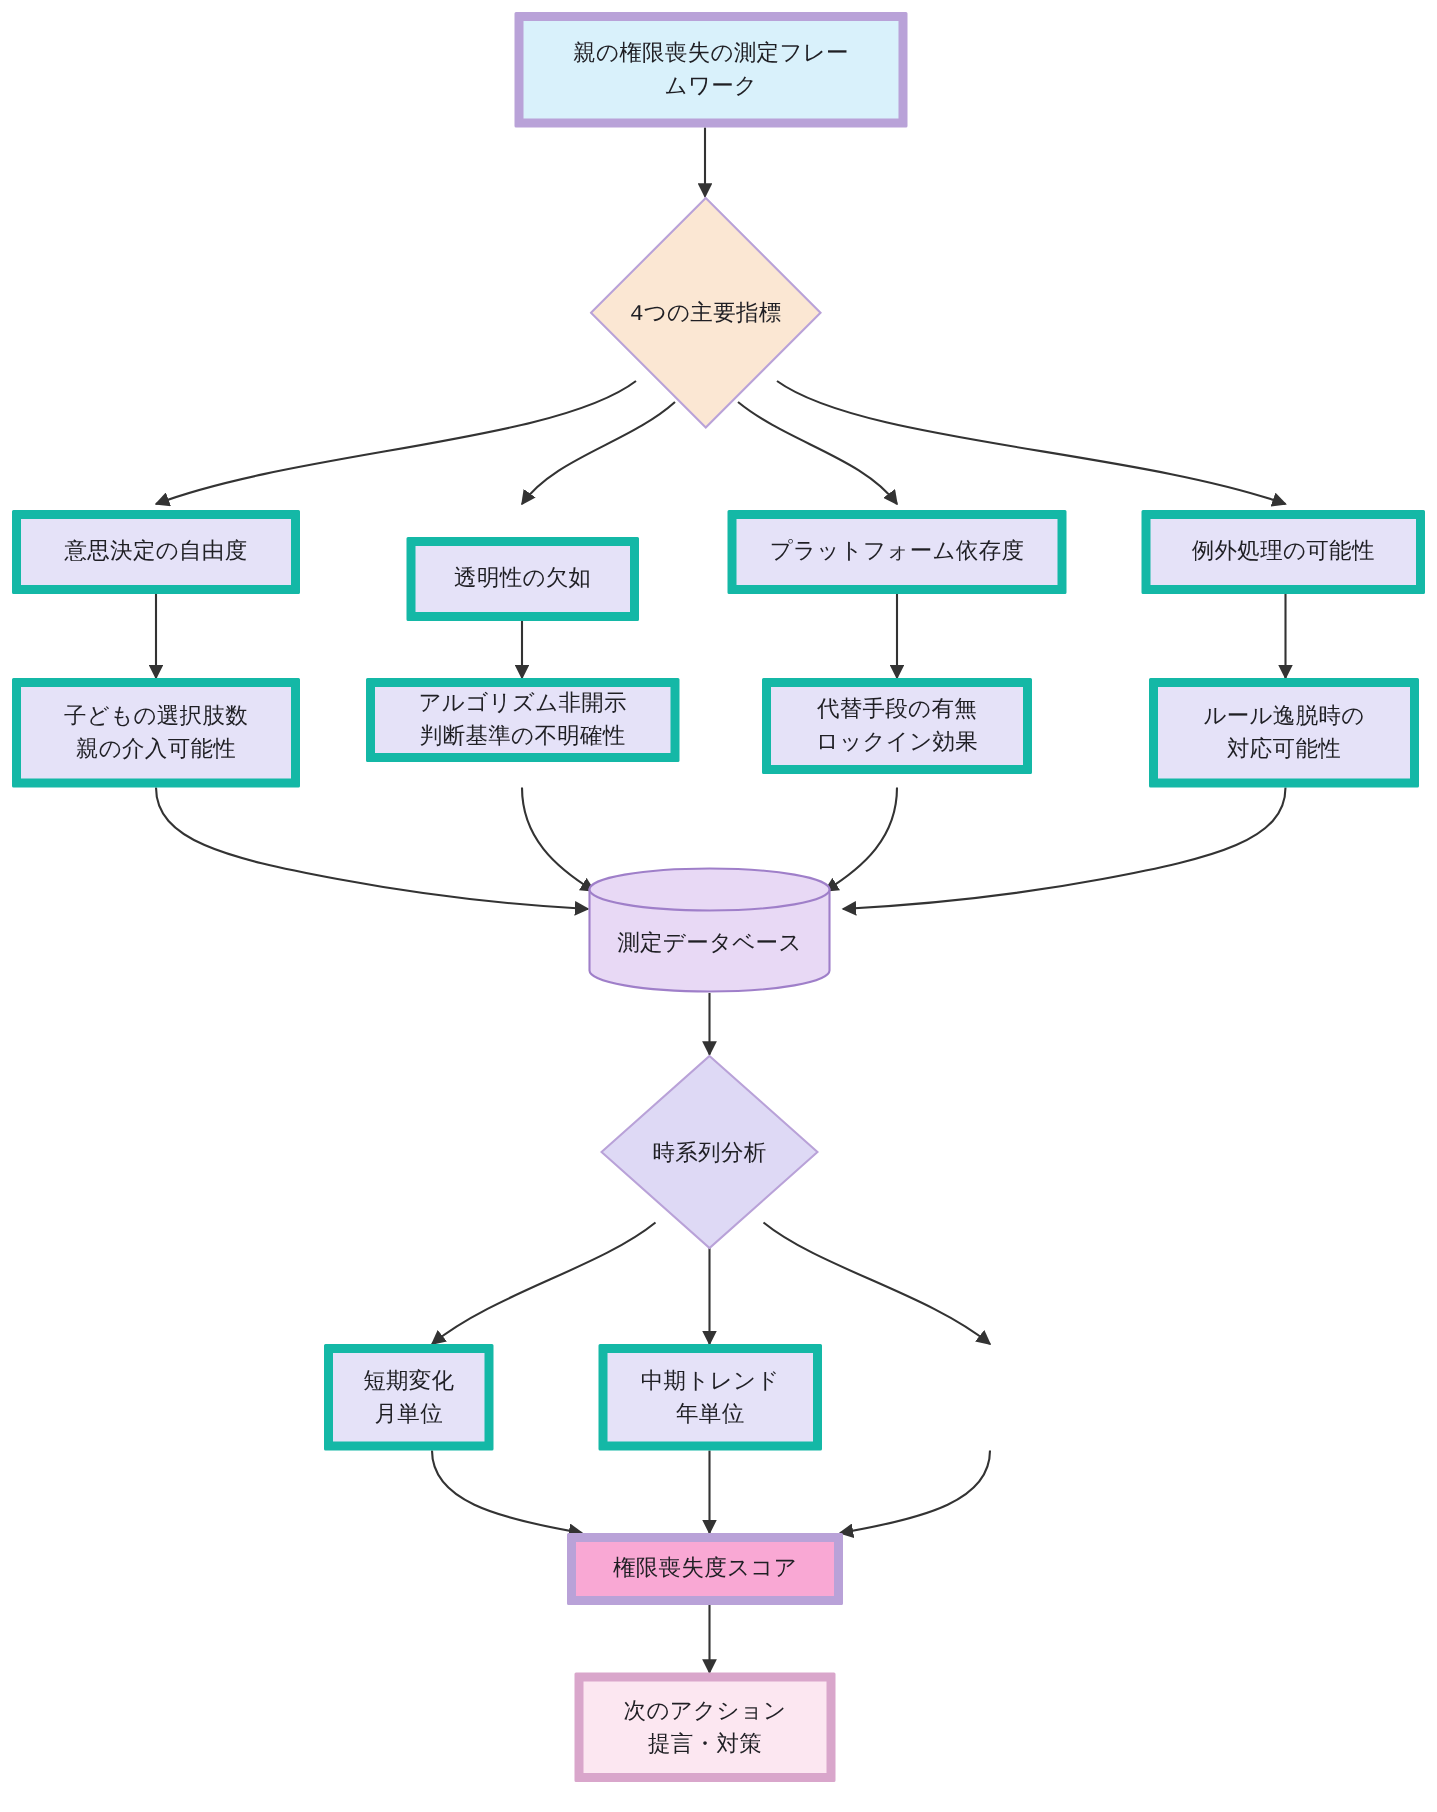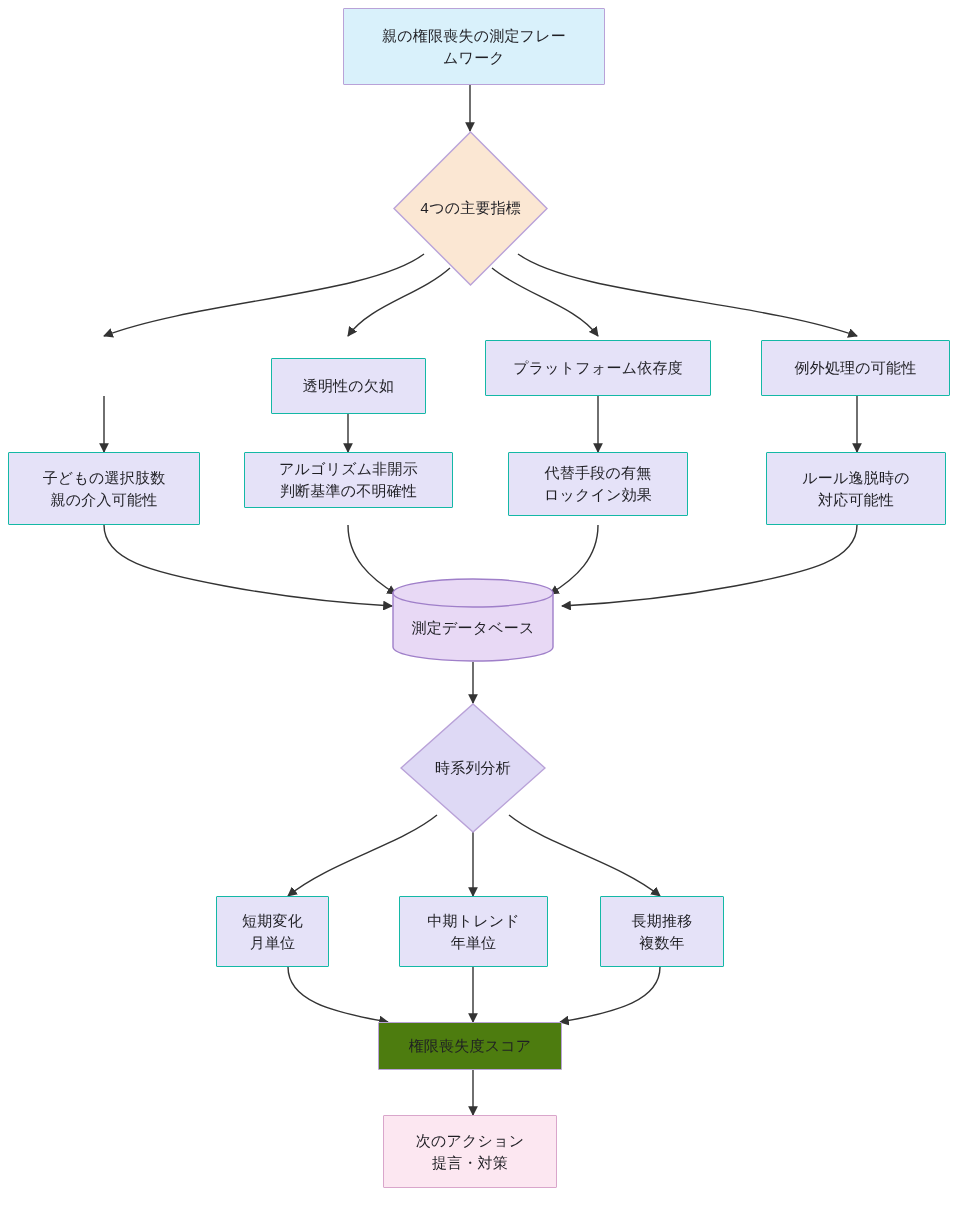--- a/index.html
+++ b/index.html
@@ -28,31 +28,31 @@
     justify-content: center;
     text-align: center;
     color: #1f1f24;
     font-size: 15px;
     line-height: 1.45;
     letter-spacing: 0.2px;
     white-space: pre-line;
     z-index: 2;
   }
   .rect {
-    border: 1px solid #14b8a6;
+    border: 6px solid #14b8a6;
     border-radius: 1px;
     background: #e5e2f8;
     padding: 6px 10px;
   }
   .rect.start {
     background: #d9f1fb;
     border-color: #b9a2d8;
   }
   .rect.score {
-    background: #4d7c0f;
+    background: #f9a8d4;
     border-color: #b9a2d8;
   }
   .rect.action {
     background: #fce7f1;
     border-color: #d9a6cb;
   }
   .diamond-wrap {
     position: absolute;
     z-index: 2;
   }
@@ -144,20 +144,23 @@
 ムワーク</span>
   </div>
 
   <div class="diamond-wrap" style="left:393px; top:131px; width:155px; height:155px;font-family:Liberation Mono, monospace;">
     <svg class="diamond-shape" viewBox="0 0 155 155" xmlns="http://www.w3.org/2000/svg">
       <polygon points="77.5,1 154,77.5 77.5,154 1,77.5" fill="#fbe7d3" stroke="#b9a2d8" stroke-width="1.4"></polygon>
     </svg>
     <div class="diamond-label">4つの主要指標</div>
   </div>
 
+  <div class="node rect" style="left:8px; top:340px; width:192px; height:56px;">
+    <span>意思決定の自由度</span>
+  </div>
   <div class="node rect" style="left:271px; top:340px; width:155px; height:56px;margin-top:18px;">
     <span>透明性の欠如</span>
   </div>
   <div class="node rect" style="left:485px; top:340px; width:226px; height:56px;">
     <span>プラットフォーム依存度</span>
   </div>
   <div class="node rect" style="left:761px; top:340px; width:189px; height:56px;">
     <span>例外処理の可能性</span>
   </div>
 
@@ -194,24 +197,20 @@
   </div>
 
   <div class="node rect" style="left:216px; top:896px; width:113px; height:71px;">
     <span>短期変化
 月単位</span>
   </div>
   <div class="node rect" style="left:399px; top:896px; width:149px; height:71px;">
     <span>中期トレンド
 年単位</span>
   </div>
-  <div class="node rect" style="left:600px; top:896px; width:124px; height:71px;">
-    <span>長期推移
-複数年</span>
-  </div>
 
   <div class="node rect score" style="left:378px; top:1022px; width:184px; height:48px;">
     <span>権限喪失度スコア</span>
   </div>
 
   <div class="node rect action" style="left:383px; top:1115px; width:174px; height:73px;">
     <span>次のアクション
 提言・対策</span>
   </div>
 

